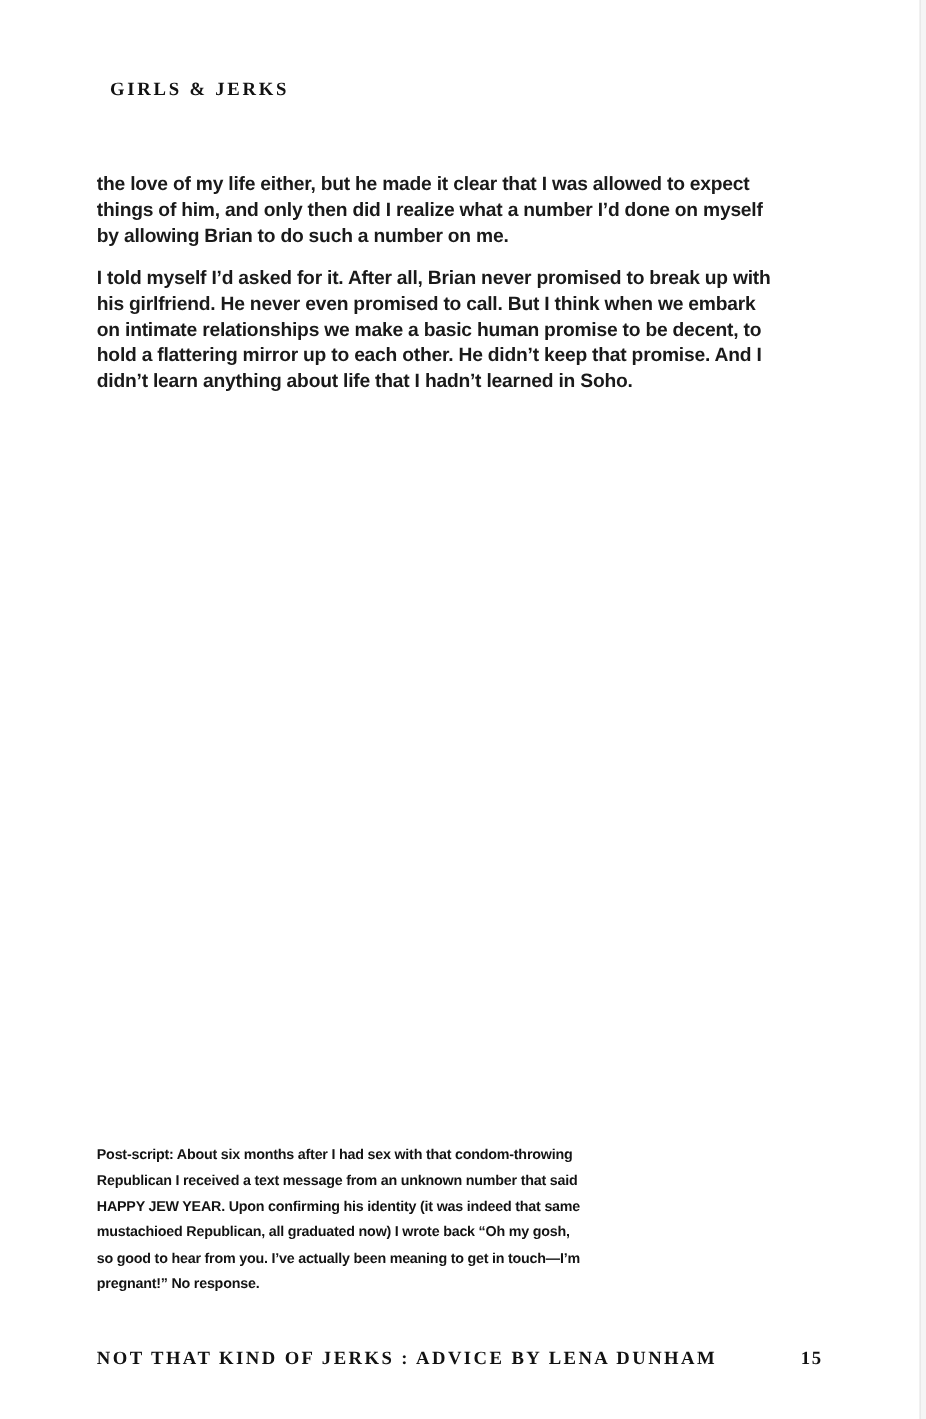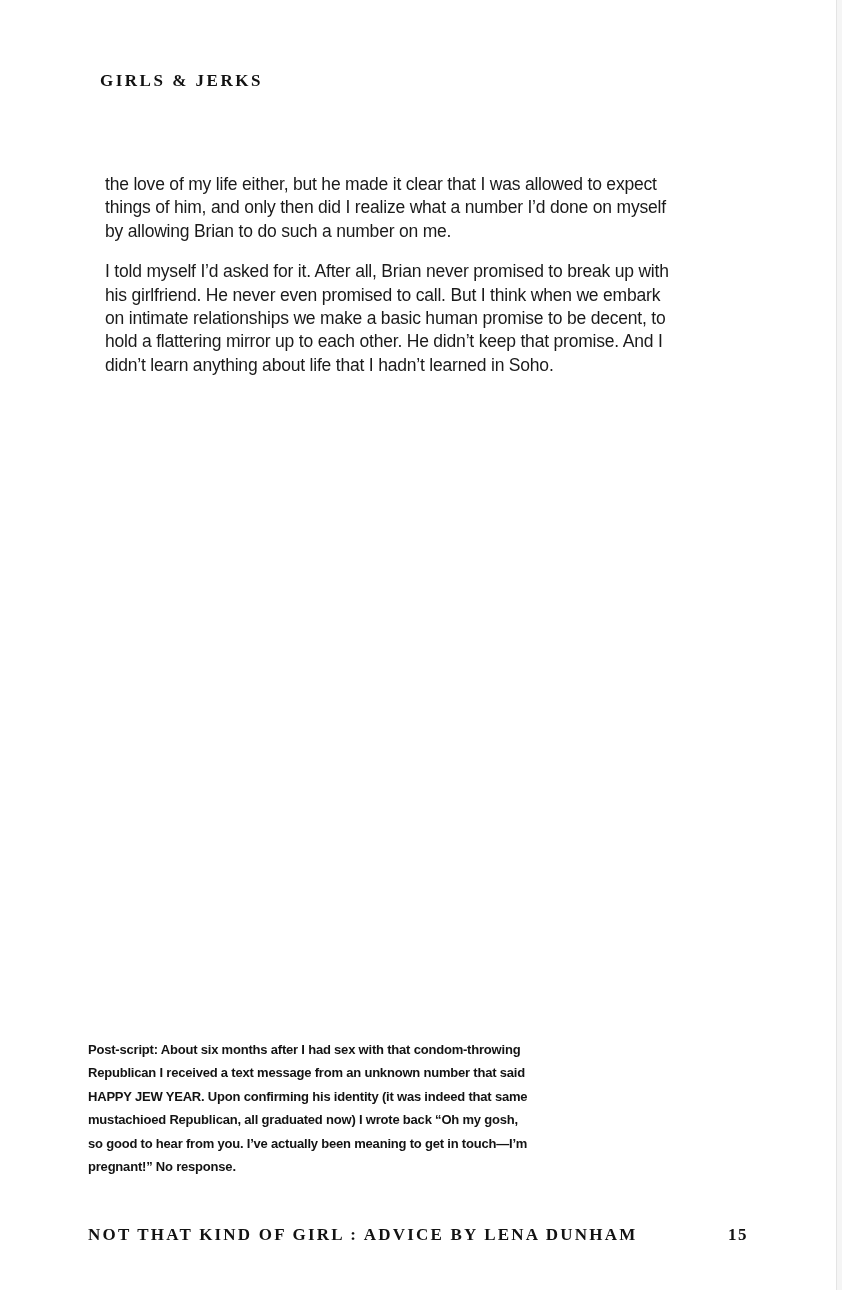--- a/index.html
+++ b/index.html
@@ -30,22 +30,23 @@
     position: absolute;
     top: 156px;
     left: 88px;
     width: 700px;
     font-size: 17.5px;
     line-height: 23.4px;
     letter-spacing: -0.2px;
     color: #1a1a1a;
   }
   .body-text p {
-    margin: 17px;
+    margin: 0;
     white-space: pre-line;
+    font-weight: bold;
   }
   .body-text p + p {
     margin-top: 15px;
   }
   .postscript {
     position: absolute;
     top: 1038px;
     left: 88px;
     width: 700px;
     font-size: 13px;
@@ -104,19 +105,19 @@
   </div>
 
   <div class="postscript">Post-script: About six months after I had sex with that condom-throwing
 Republican I received a text message from an unknown number that said
 HAPPY JEW YEAR. Upon confirming his identity (it was indeed that same
 mustachioed Republican, all graduated now) I wrote back “Oh my gosh,
 so good to hear from you. I’ve actually been meaning to get in touch—I’m
 pregnant!” No response.</div>
 
   <div class="page-footer">
-    <span class="footer-title">NOT THAT KIND OF GIRL : ADVICE BY LENA DUNHAM</span>
+    <span class="footer-title">NOT THAT KIND OF JERKS : ADVICE BY LENA DUNHAM</span>
     <span class="footer-page-number">15</span>
   </div>
 
   <div class="right-edge-strip"></div>
 
 </div>
 
 </body></html>

